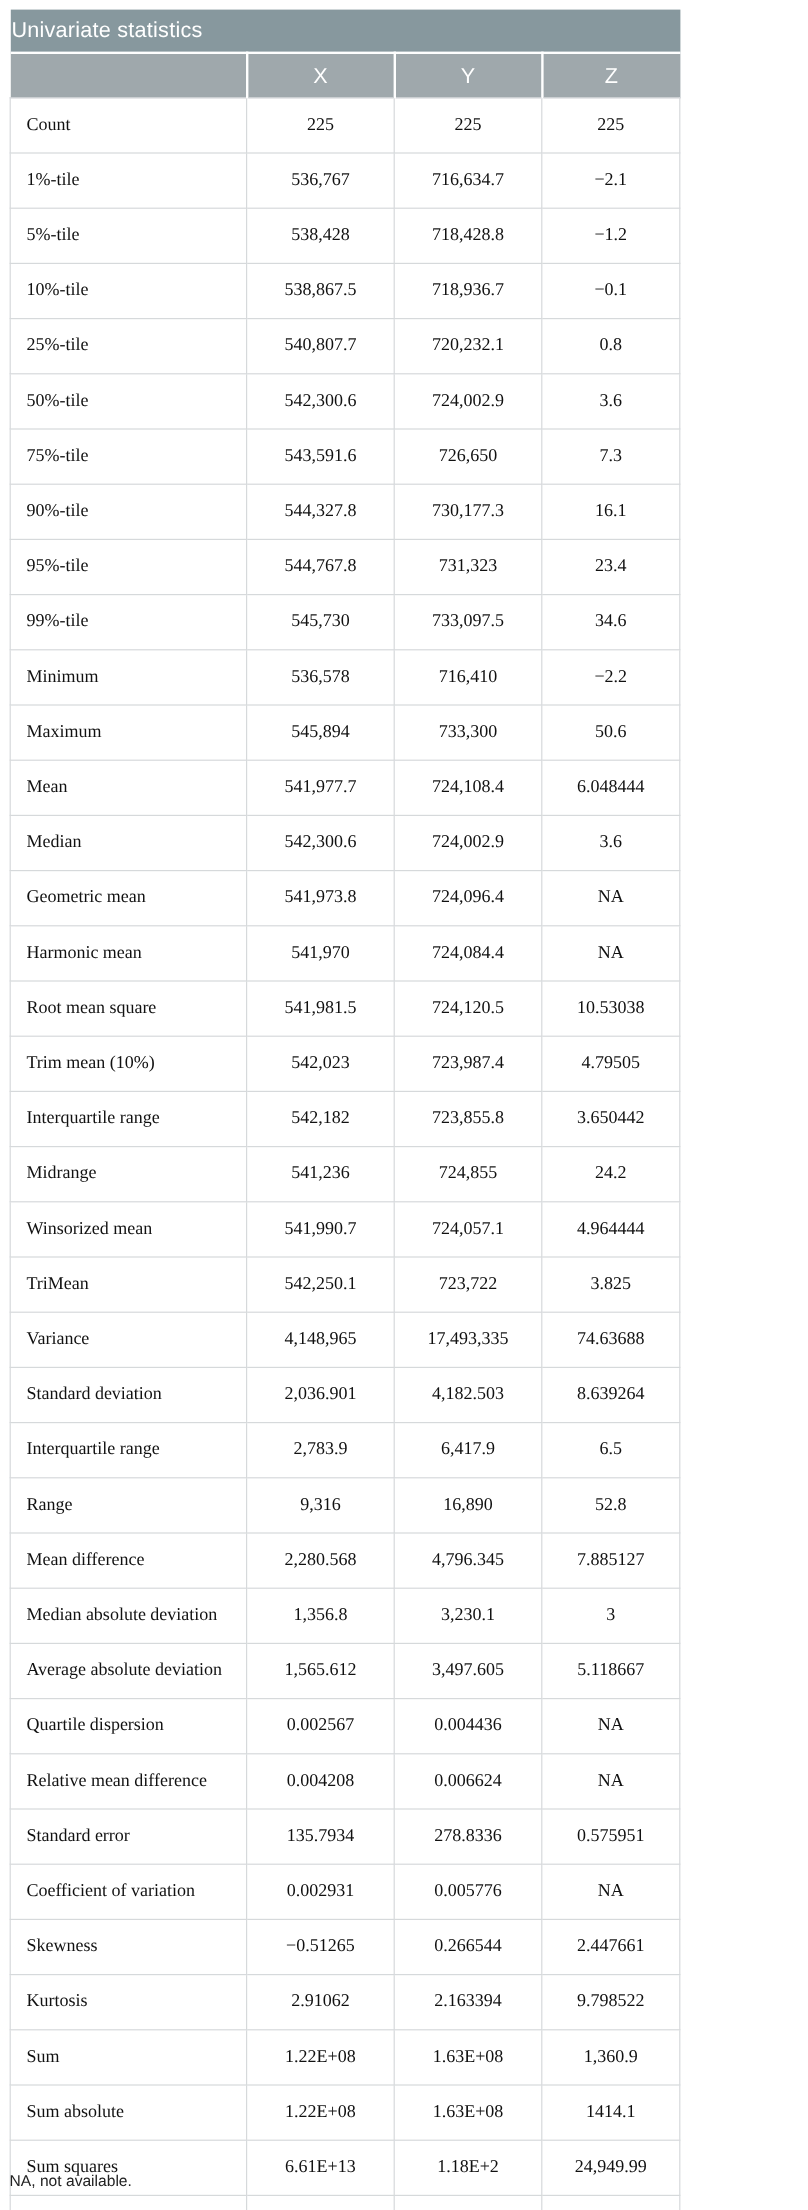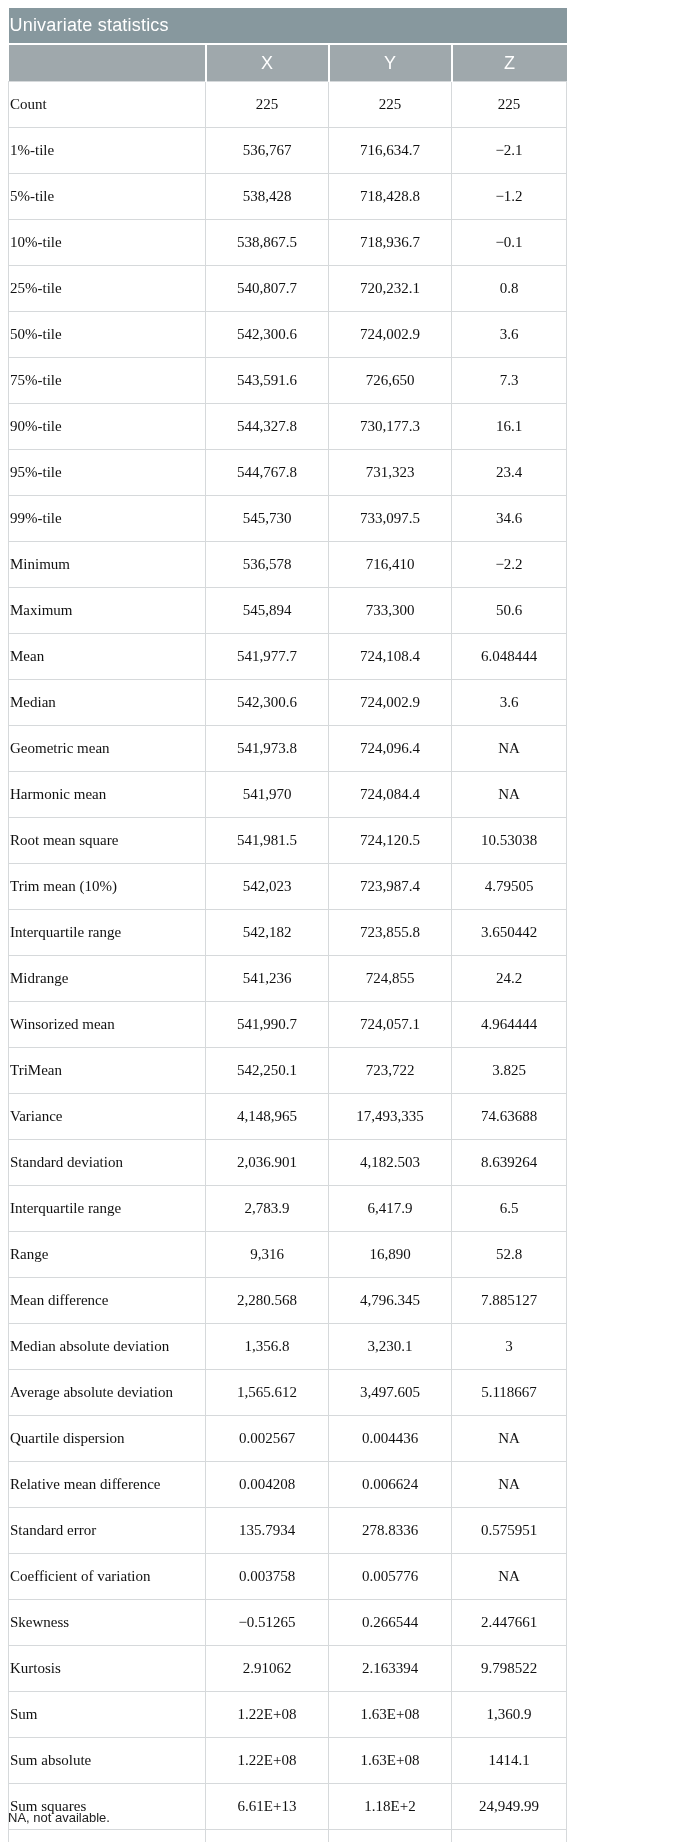--- a/index.html
+++ b/index.html
@@ -57,21 +57,21 @@
   tbody th, tbody td {
     border: 1px solid #d6d9db;
     height: 43px;
     font-size: 15px;
     font-weight: 400;
     background: #ffffff;
     color: #111111;
   }
   tbody th {
     text-align: left;
-    padding-left: 1px;
+    padding-left: 13px;
   }
   tbody td {
     text-align: center;
     padding: 0 4px;
   }
 
   .footnote {
     position: absolute;
     left: 8px;
     top: 1810px;
@@ -290,21 +290,21 @@
           <td>NA</td>
         </tr>
         <tr>
           <th>Standard error</th>
           <td>135.7934</td>
           <td>278.8336</td>
           <td>0.575951</td>
         </tr>
         <tr>
           <th>Coefficient of variation</th>
-          <td>0.003758</td>
+          <td>0.002931</td>
           <td>0.005776</td>
           <td>NA</td>
         </tr>
         <tr>
           <th>Skewness</th>
           <td>−0.51265</td>
           <td>0.266544</td>
           <td>2.447661</td>
         </tr>
         <tr>

